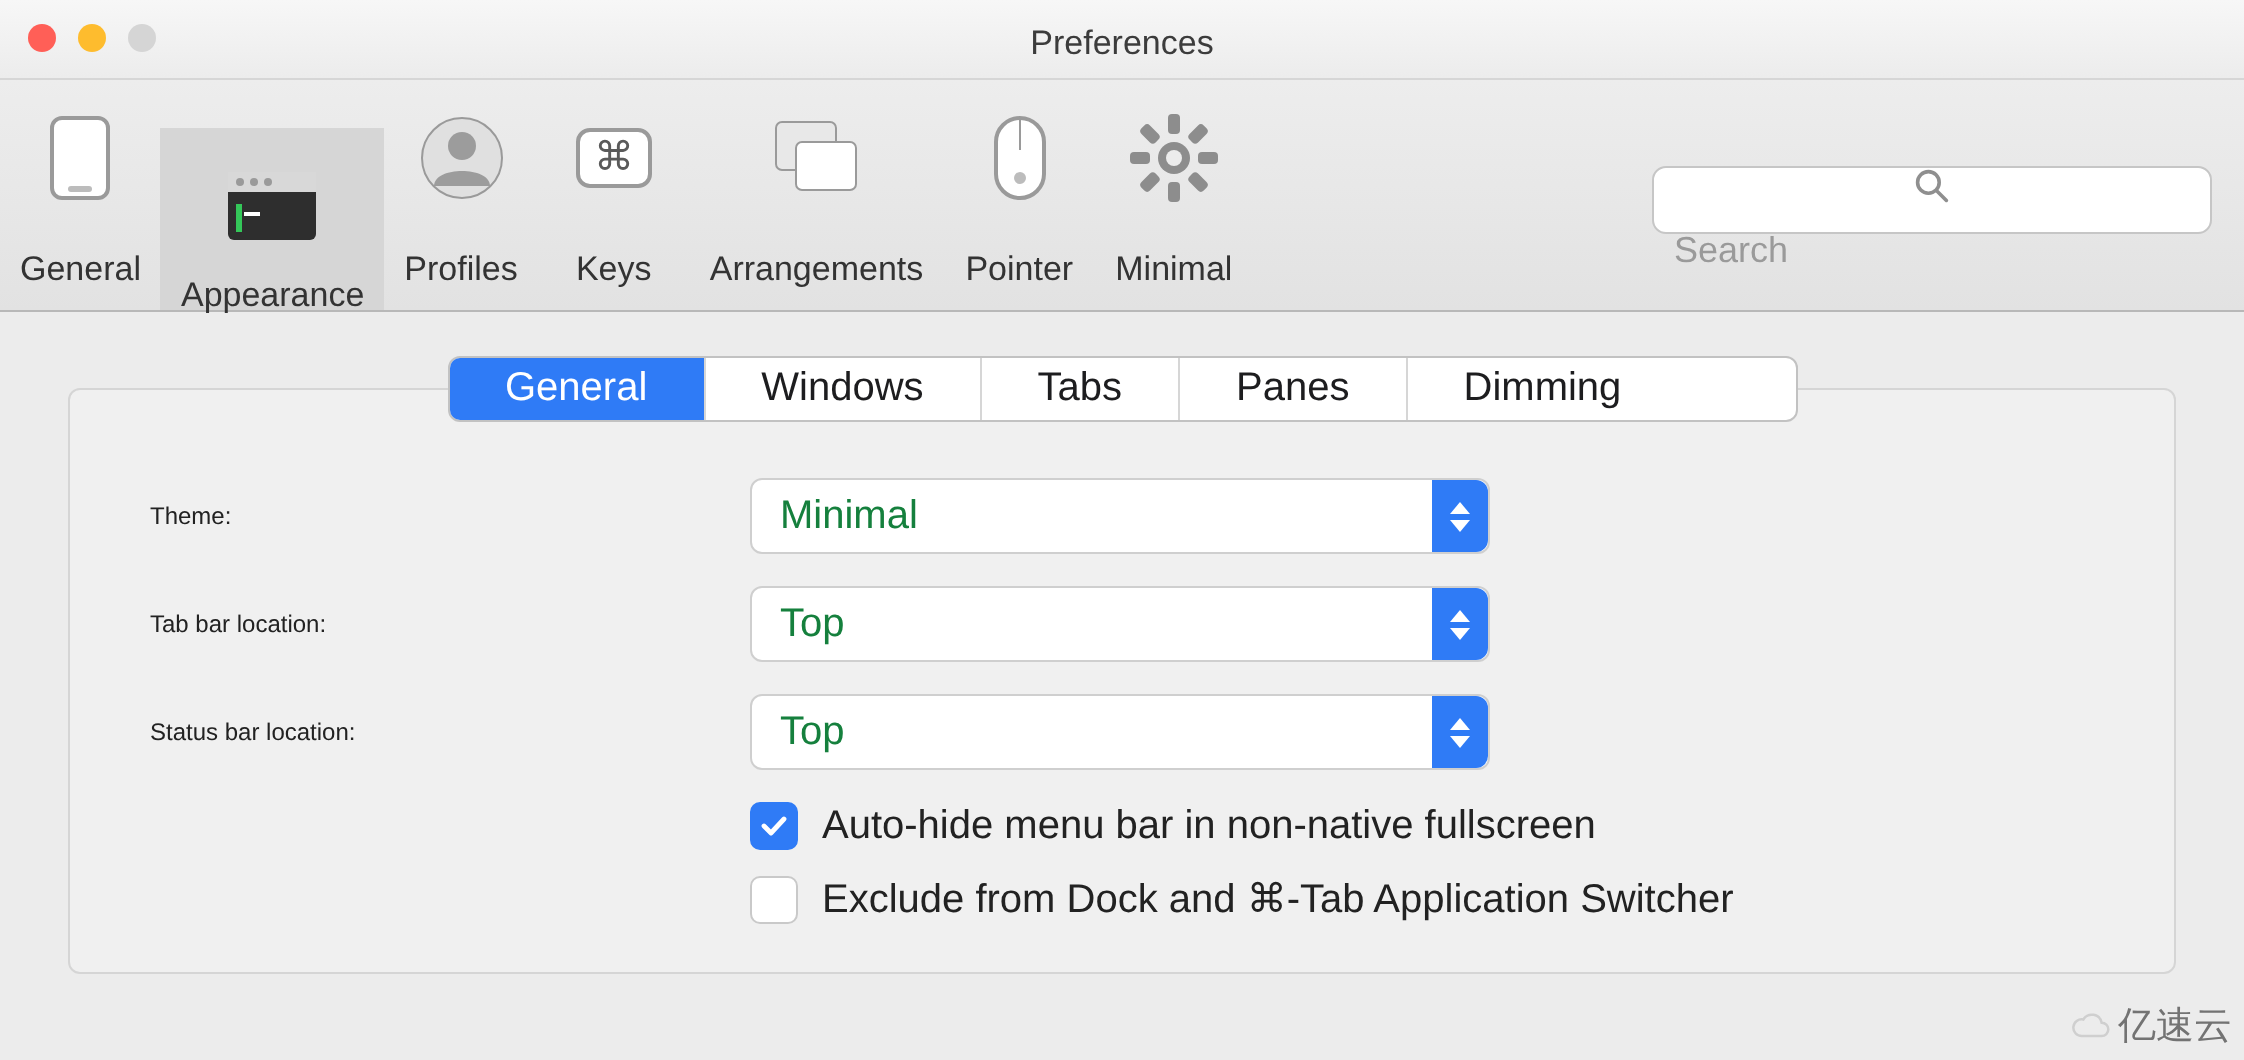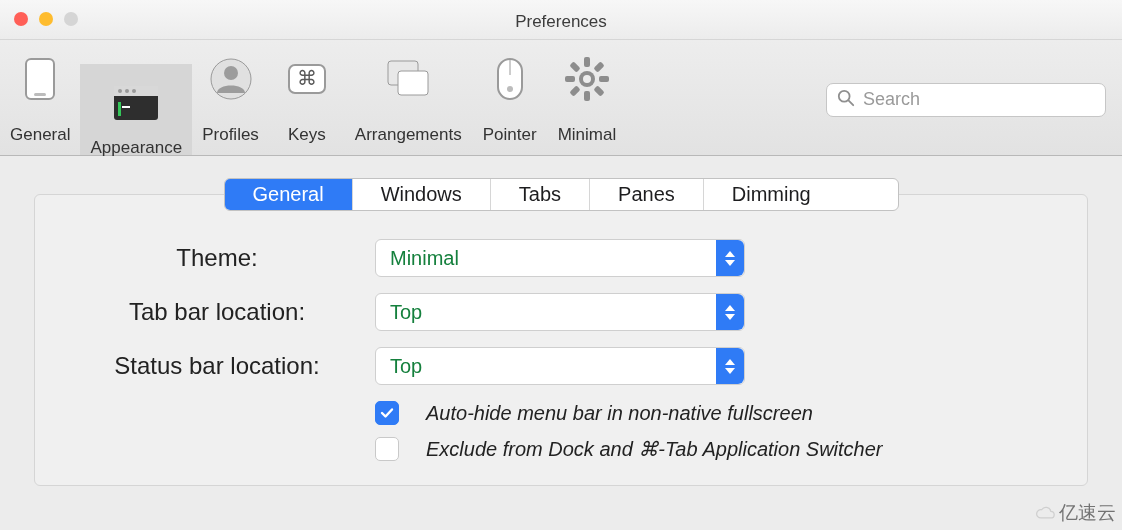--- a/index.html
+++ b/index.html
@@ -14,45 +14,45 @@
     .titlebar-title { position: absolute; left: 0; right: 0; text-align: center; font-size: 17px; color: #3c3c3c; font-weight: 500; pointer-events: none; }
 
     .toolbar { display: flex; align-items: stretch; height: 116px; background: linear-gradient(#ededed, #e2e2e2); border-bottom: 1px solid #b8b8b8; }
     .toolbar-items { display: flex; align-items: stretch; }
     .toolbar-item { display: flex; flex-direction: column; align-items: center; justify-content: flex-start; padding: 12px 10px 0 10px; min-width: 76px; cursor: default; gap: 10px; }
     .toolbar-item.active { background: #d6d6d6; margin-top: 24px; }
     .toolbar-item .icon-box { width: 56px; height: 54px; display: flex; align-items: center; justify-content: center; }
     .toolbar-label { font-size: 17px; color: #333; margin-top: auto; margin-bottom: 10px; }
     .toolbar-spacer { flex: 1; }
     .search-wrap { display: flex; align-items: center; padding-right: 16px; padding-top: 4px; }
-    .search-field { display: flex; align-items: center; width: 280px; height: 34px; background: #fff; border: 1px solid #c6c6c6; border-radius: 7px; padding: 0 10px; gap: 8px; }
+    .search-field { display: flex; align-items: center; width: 280px; height: 34px; background: #fff; border: 1px solid #c6c6c6; border-radius: 7px; padding: 0 10px; gap: 8px; flex-direction: column; }
     .search-field input { border: none; outline: none; font-size: 18px; color: #333; width: 100%; background: transparent; }
     .search-field input::placeholder { color: #9a9a9a; }
 
     .content { padding: 22px 34px 28px 34px; }
     .card { background: transparent; position: relative; }
 
     .segmented { display: flex; position: relative; z-index: 2; margin: 0 auto; width: 675px; border: 1px solid #c2c2c2; border-radius: 6px; overflow: hidden; background: #fff; }
     .segmented .seg { flex: none; padding: 4px 28px; font-size: 20px; color: #1d1d1f; border-right: 1px solid #d6d6d6; cursor: default; }
     .segmented .seg:last-child { border-right: none; }
     .segmented .seg.active { background: #2f7bf6; color: #fff; }
 
     .groupbox { border: 1px solid #d5d5d5; background: #f0f0f0; border-radius: 6px; margin-top: -17px; padding: 44px 40px 24px 40px; }
 
     .form-row { display: flex; align-items: center; margin-bottom: 16px; }
-    .form-label { width: 300px; text-align: center; padding-right: 16px; font-size: 24px; color: #222; }
+    .form-label { width: 300px; text-align: left; padding-right: 16px; font-size: 12px; color: #222; }
     .form-control { flex: none; }
 
     .select { position: relative; width: 370px; height: 38px; background: #fff; border: 1px solid #cfcfcf; border-radius: 6px; display: flex; align-items: center; padding: 0 44px 0 14px; font-size: 20px; color: #15803d; }
     .select-handle { position: absolute; right: 0; top: 0; bottom: 0; width: 28px; background: #2f7bf6; border-radius: 0 6px 6px 0; display: flex; flex-direction: column; align-items: center; justify-content: center; gap: 3px; }
     .select-handle::before, .select-handle::after { content: ""; width: 0; height: 0; border-left: 5px solid transparent; border-right: 5px solid transparent; }
     .select-handle::before { border-bottom: 6px solid #fff; }
     .select-handle::after { border-top: 6px solid #fff; }
 
-    .check-row { display: flex; align-items: center; margin-left: 300px; margin-top: 12px; gap: 27px; font-style: italic; }
+    .check-row { display: flex; align-items: center; margin-left: 300px; margin-top: 12px; gap: 12px; }
     .checkbox { width: 24px; height: 24px; border-radius: 5px; border: 1px solid #c9c9c9; background: #fff; display: flex; align-items: center; justify-content: center; flex-shrink: 0; }
     .checkbox.checked { background: #2f7bf6; border-color: #2f7bf6; }
     .checkbox.checked svg { display: block; }
     .checkbox svg { display: none; }
     .check-label { font-size: 20px; color: #222; }
 
     
     .ico-general, .ico-appearance, .ico-profiles, .ico-keys, .ico-arrangements, .ico-pointer, .ico-advanced {
       width: 52px; height: 52px;
     }

